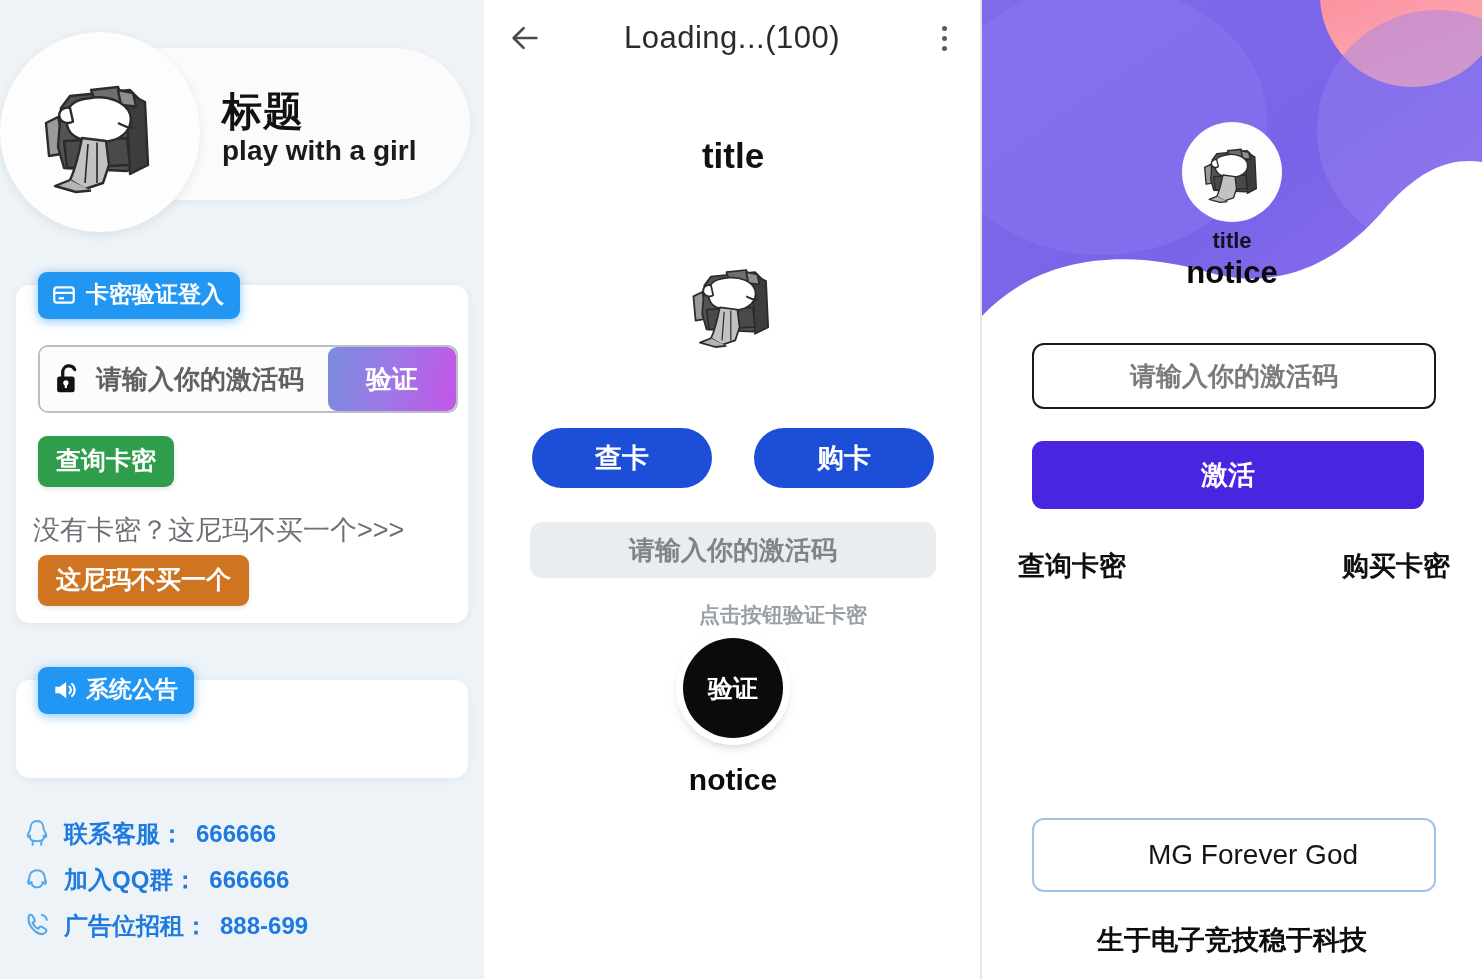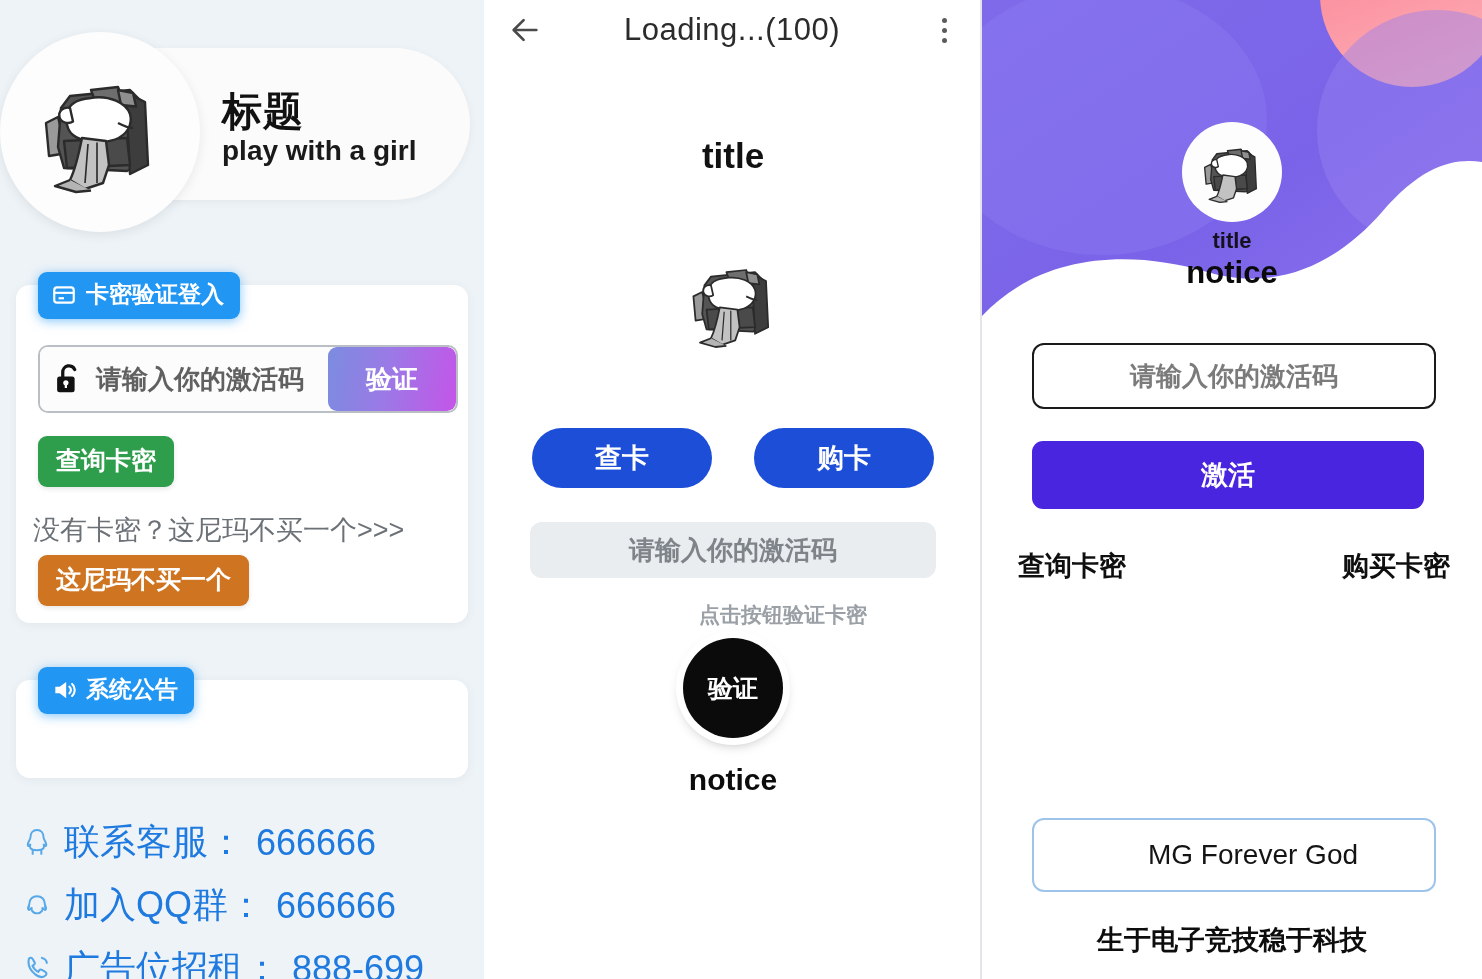--- a/index.html
+++ b/index.html
@@ -114,35 +114,35 @@
     font-size: 25px; font-weight: bold;
     padding: 8px 18px 10px;
     border-radius: 9px;
     box-shadow: 0 2px 5px rgba(0,0,0,.10);
   }
 
   .contacts { position: absolute; left: 22px; top: 818px; }
   .contact-row {
     display: flex; align-items: center; gap: 12px;
     margin-bottom: 14px;
-    color: #1f7ae0; font-size: 36px; font-weight: normal;
+    color: #1f7ae0; font-size: 24px; font-weight: bold;
     white-space: nowrap;
   }
   .contact-row .ico { width: 30px; height: 32px; flex: 0 0 auto; }
 
   
   .panel-mid {
     width: 498px; height: 979px;
     background: #ffffff;
     position: relative;
     flex: 0 0 498px;
     border-right: 2px solid #e4e4ea;
   }
   .mid-topbar {
-    position: absolute; left: 0; top: 0; width: 498px; height: 60px;
+    position: absolute; left: 0; top: 8px; width: 498px; height: 60px;
     display: flex; align-items: center;
   }
   .back-arrow { width: 34px; height: 34px; margin-left: 24px; flex: 0 0 auto; }
   .mid-title {
     flex: 1 1 auto; text-align: center;
     font-size: 31px; color: #2b2b2b; letter-spacing: .5px;
     margin-left: -10px;
   }
   .dots-menu {
     width: 24px; height: 34px; margin-right: 26px; flex: 0 0 auto;

